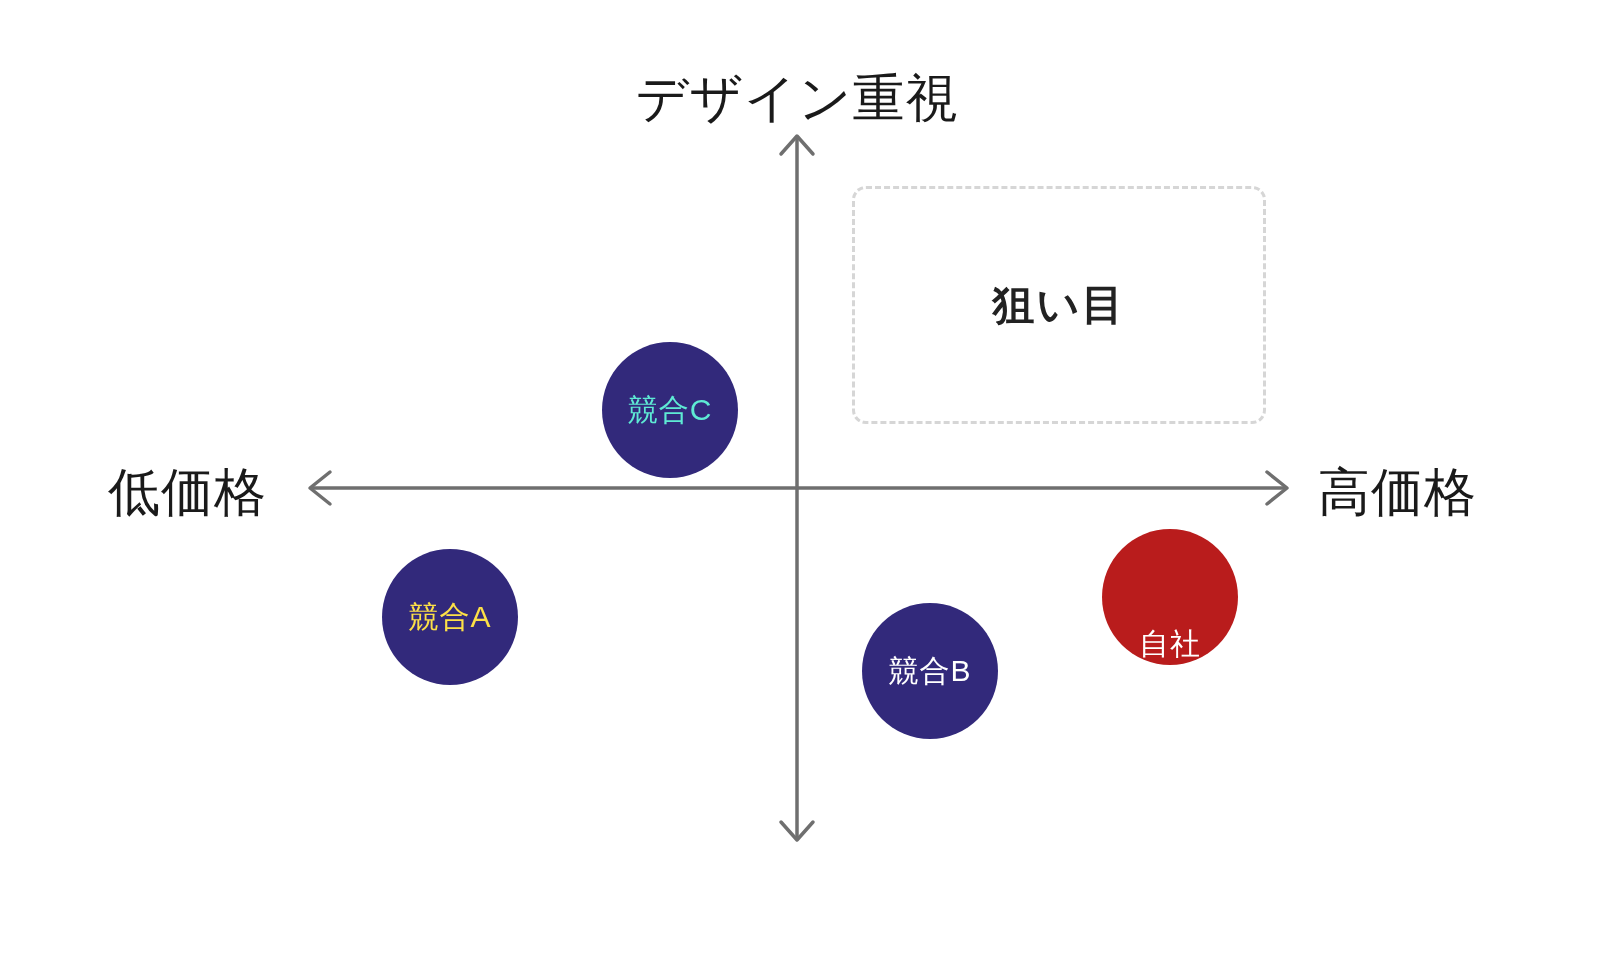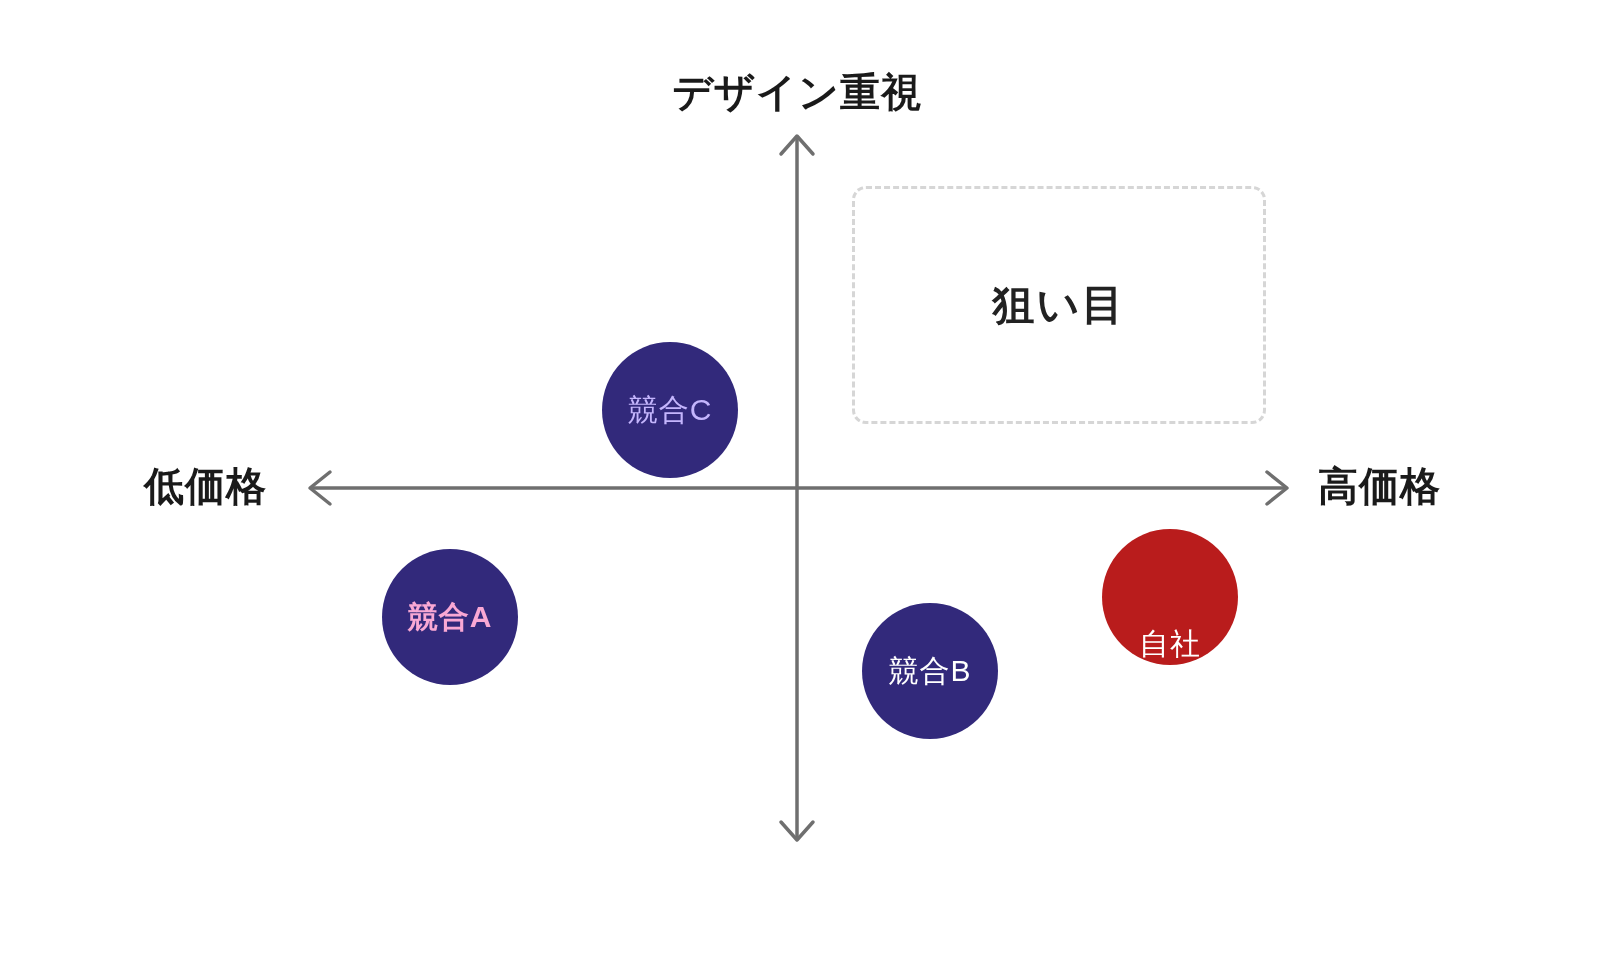--- a/index.html
+++ b/index.html
@@ -18,22 +18,22 @@
   .axes-svg {
     position: absolute;
     left: 0;
     top: 0;
     width: 1600px;
     height: 979px;
     display: block;
   }
   .axis-label {
     position: absolute;
-    font-size: 40px;
-    font-weight: 700;
+    font-size: 52px;
+    font-weight: 400;
     color: #1a1a1a;
     line-height: 1;
     white-space: nowrap;
     letter-spacing: 1px;
   }
   .axis-label.top    { left: 797px; top: 72px;  transform: translateX(-50%); }
   .axis-label.bottom { left: 797px; top: 845px; transform: translateX(-50%); }
   .axis-label.left   { left: 267px; top: 466px; transform: translateX(-100%); }
   .axis-label.right  { left: 1318px; top: 466px; }
   .target-zone {
@@ -96,25 +96,25 @@
 
   <div class="axis-label left" style="color: rgb(26, 26, 26);">低価格</div>
 
   <div class="axis-label right" style="color: rgb(26, 26, 26);">高価格</div>
 
   <div class="target-zone" style="border-color: rgb(214, 214, 214);">
     <span class="target-zone-label" style="color: rgb(34, 34, 34);">狙い目</span>
   </div>
 
   <div class="bubble competitor-c" style="background-color: rgb(50, 41, 123);">
-    <span class="bubble-label" style="color: #c4b5fd;">競合C</span>
+    <span class="bubble-label" style="color: #5eead4;">競合C</span>
   </div>
 
   <div class="bubble competitor-a" style="background-color: rgb(50, 41, 123);">
-    <span class="bubble-label" style="color: #f9a8d4; font-weight: bold;">競合A</span>
+    <span class="bubble-label" style="color: #fde047;">競合A</span>
   </div>
 
   <div class="bubble competitor-b" style="background-color: rgb(50, 41, 123);">
     <span class="bubble-label" style="color: rgb(255, 255, 255);">競合B</span>
   </div>
 
   <div class="bubble own-company" style="background-color: #b91c1c; align-items: flex-end;">
     <span class="bubble-label" style="color: rgb(255, 255, 255);">自社</span>
   </div>
 

